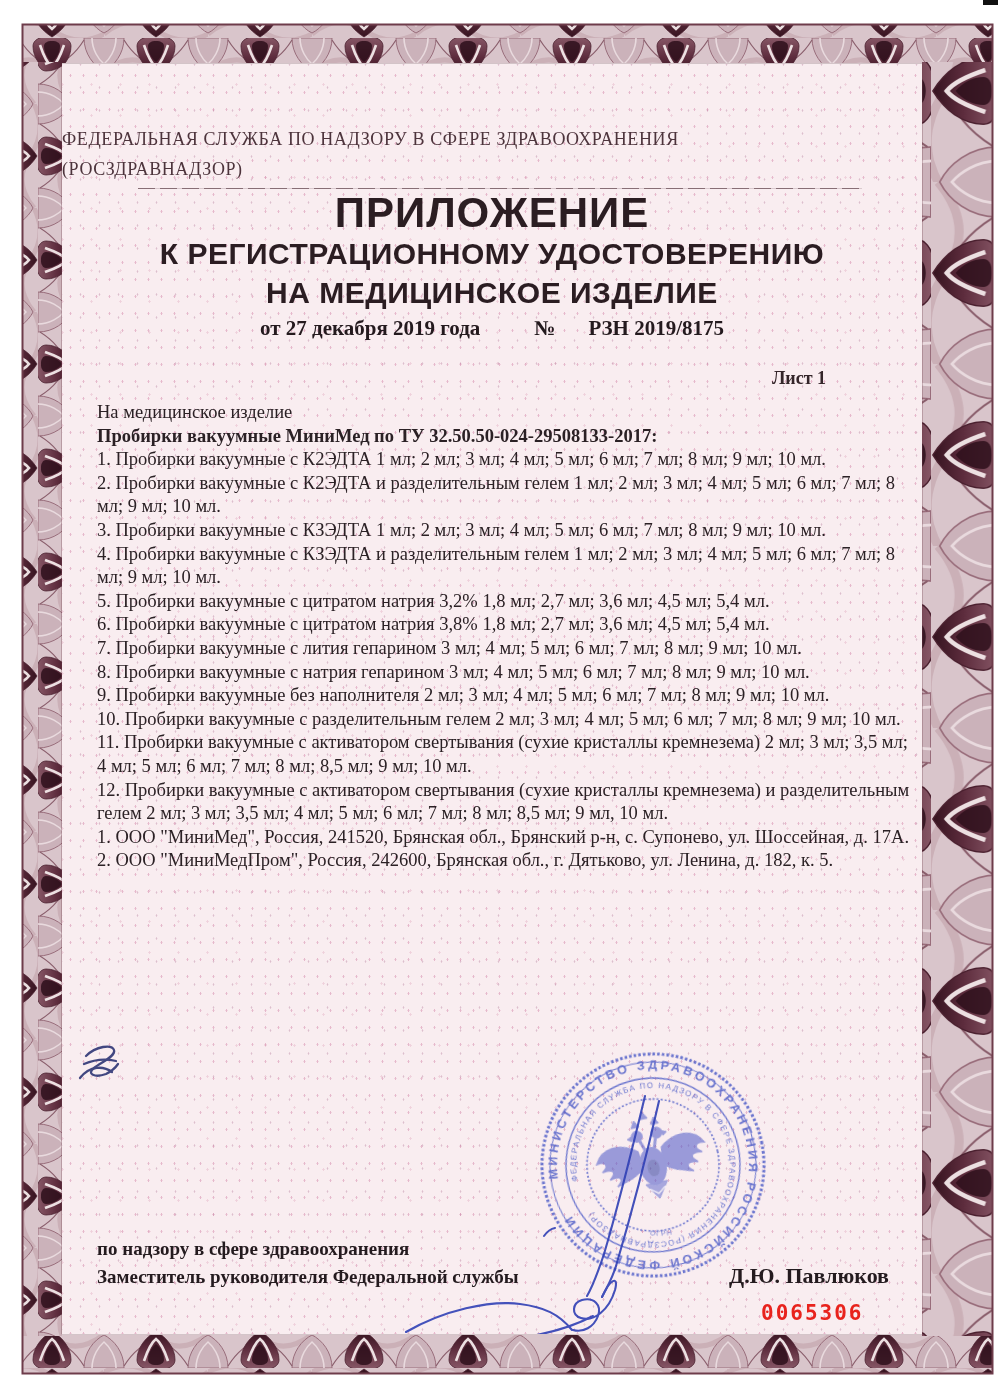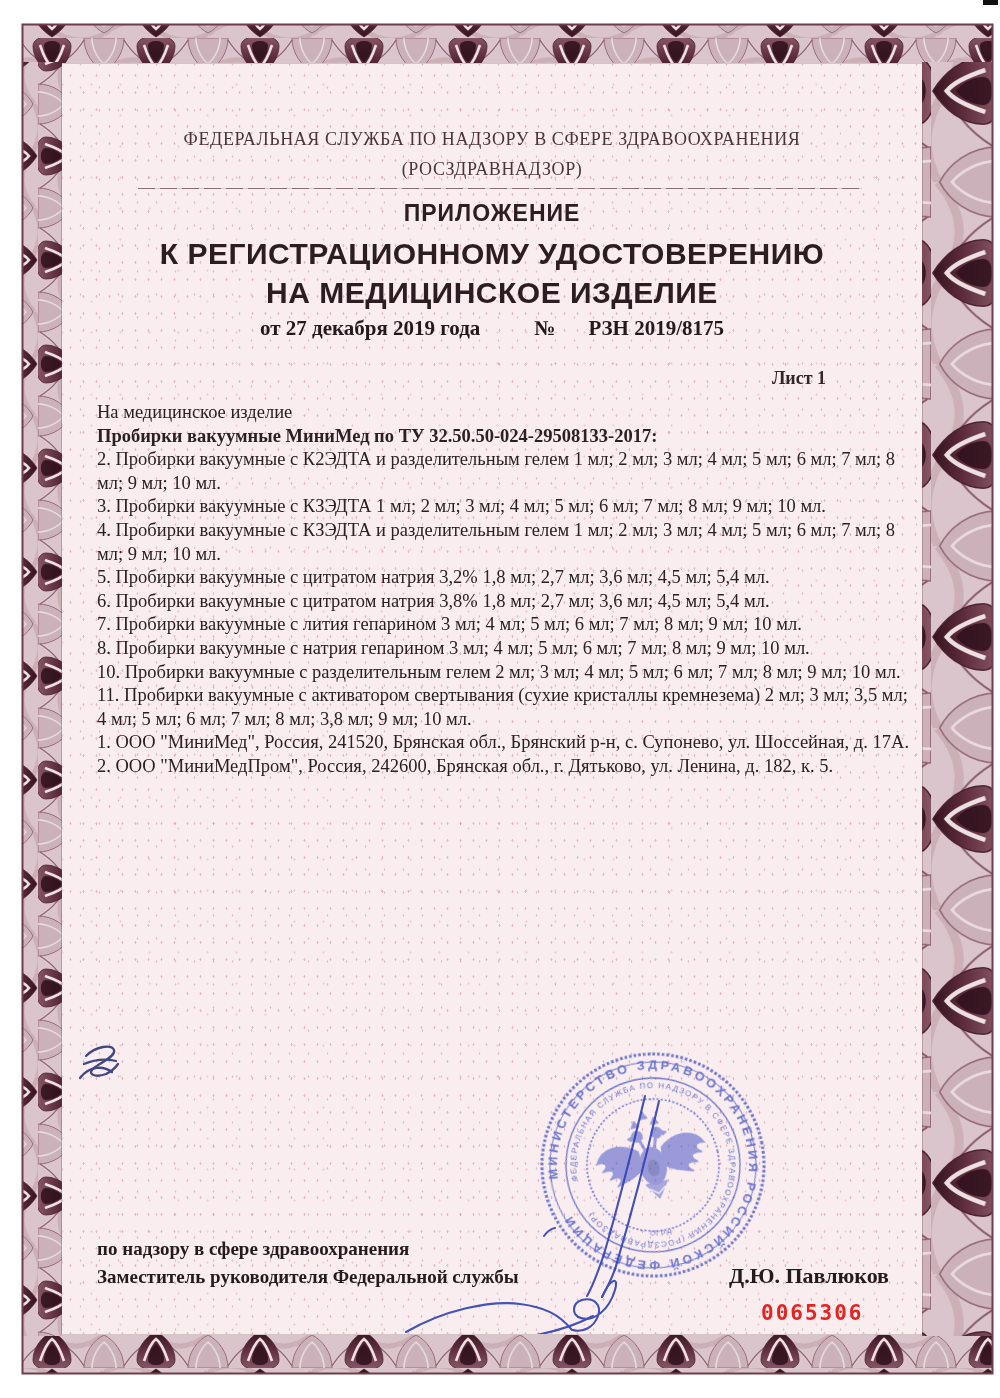--- a/index.html
+++ b/index.html
@@ -12,28 +12,28 @@
   .doc{position:absolute;left:62px;top:64px;width:860px;height:1270px;z-index:1;
        background-color:#f9edf0;
        background-image:
          radial-gradient(rgba(206,122,160,.45) .8px, transparent 1.2px),
          radial-gradient(rgba(163,92,132,.32) .7px, transparent 1.1px),
          radial-gradient(rgba(222,162,186,.38) .9px, transparent 1.3px);
        background-size:13px 17px,19px 23px,29px 31px;
        background-position:2px 3px,9px 12px,15px 5px;}
   .abs{position:absolute;}
   
-  .agency{left:0;top:60px;width:100%;text-align:center;font-size:18px;line-height:30px;
+  .agency{left:0;top:60px;width:100%;text-align:left;font-size:18px;line-height:30px;
           letter-spacing:.6px;color:#4d343c;}
   .rule{left:76px;top:124px;width:724px;height:1px;
         background:repeating-linear-gradient(90deg,rgba(74,42,52,.65) 0 17px,rgba(74,42,52,.18) 17px 22px);}
   
   .title{left:0;top:128px;width:100%;text-align:center;
          font-family:"Liberation Sans",sans-serif;font-weight:bold;color:#2b1d22;}
-  .title .l1{font-size:23px;line-height:42px;letter-spacing:1px;}
+  .title .l1{font-size:42px;line-height:42px;letter-spacing:1px;}
   .title .l2,.title .l3{font-size:30px;line-height:39px;letter-spacing:.5px;}
   .dateline{left:0;top:252px;width:100%;display:flex;justify-content:center;gap:8px;
             font-size:21px;font-weight:bold;color:#241a1e;}
   .dateline .gap1{width:38px;} .dateline .gap2{width:17px;}
   .sheet{right:96px;top:304px;font-size:18px;font-weight:600;color:#342529;}
   
   .bodytext{left:35px;top:337px;width:815px;font-size:18.5px;line-height:23.6px;color:#2b2125;}
   .bodytext p{margin:0;}
   .bodytext p.bold{font-weight:bold;}
   
@@ -112,29 +112,32 @@
       <span>№</span>
       <span class="gap2"></span>
       <span>РЗН 2019/8175</span>
     </div>
 
     <div class="abs sheet">Лист 1</div>
 
     <div class="abs bodytext">
       <p>На медицинское изделие</p>
       <p class="bold">Пробирки вакуумные МиниМед по ТУ 32.50.50-024-29508133-2017:</p>
+      <p>1. Пробирки вакуумные с К2ЭДТА 1 мл; 2 мл; 3 мл; 4 мл; 5 мл; 6 мл; 7 мл; 8 мл; 9 мл; 10 мл.</p>
       <p>2. Пробирки вакуумные с К2ЭДТА и разделительным гелем 1 мл; 2 мл; 3 мл; 4 мл; 5 мл; 6 мл; 7 мл; 8 мл; 9 мл; 10 мл.</p>
       <p>3. Пробирки вакуумные с КЗЭДТА 1 мл; 2 мл; 3 мл; 4 мл; 5 мл; 6 мл; 7 мл; 8 мл; 9 мл; 10 мл.</p>
       <p>4. Пробирки вакуумные с КЗЭДТА и разделительным гелем 1 мл; 2 мл; 3 мл; 4 мл; 5 мл; 6 мл; 7 мл; 8 мл; 9 мл; 10 мл.</p>
       <p>5. Пробирки вакуумные с цитратом натрия 3,2% 1,8 мл; 2,7 мл; 3,6 мл; 4,5 мл; 5,4 мл.</p>
       <p>6. Пробирки вакуумные с цитратом натрия 3,8% 1,8 мл; 2,7 мл; 3,6 мл; 4,5 мл; 5,4 мл.</p>
       <p>7. Пробирки вакуумные с лития гепарином 3 мл; 4 мл; 5 мл; 6 мл; 7 мл; 8 мл; 9 мл; 10 мл.</p>
       <p>8. Пробирки вакуумные с натрия гепарином 3 мл; 4 мл; 5 мл; 6 мл; 7 мл; 8 мл; 9 мл; 10 мл.</p>
+      <p>9. Пробирки вакуумные без наполнителя 2 мл; 3 мл; 4 мл; 5 мл; 6 мл; 7 мл; 8 мл; 9 мл; 10 мл.</p>
       <p>10. Пробирки вакуумные с разделительным гелем 2 мл; 3 мл; 4 мл; 5 мл; 6 мл; 7 мл; 8 мл; 9 мл; 10 мл.</p>
-      <p>11. Пробирки вакуумные с активатором свертывания (сухие кристаллы кремнезема) 2 мл; 3 мл; 3,5 мл; 4 мл; 5 мл; 6 мл; 7 мл; 8 мл; 3,8 мл; 9 мл; 10 мл.</p>
+      <p>11. Пробирки вакуумные с активатором свертывания (сухие кристаллы кремнезема) 2 мл; 3 мл; 3,5 мл; 4 мл; 5 мл; 6 мл; 7 мл; 8 мл; 8,5 мл; 9 мл; 10 мл.</p>
+      <p>12. Пробирки вакуумные с активатором свертывания (сухие кристаллы кремнезема) и разделительным гелем 2 мл; 3 мл; 3,5 мл; 4 мл; 5 мл; 6 мл; 7 мл; 8 мл; 8,5 мл; 9 мл, 10 мл.</p>
       <p>1. ООО "МиниМед", Россия, 241520, Брянская обл., Брянский р-н, с. Супонево, ул. Шоссейная, д. 17А.</p>
       <p>2. ООО "МиниМедПром", Россия, 242600, Брянская обл., г. Дятьково, ул. Ленина, д. 182, к. 5.</p>
     </div>
 
     <svg class="abs stamp-svg" width="246" height="246" viewBox="0 0 246 246">
       <defs>
         <filter id="blur1">
             <feGaussianBlur stdDeviation="0.55"></feGaussianBlur>
           </filter>
         <path id="ringOuter" d="M123,123 m-96,0 a96,96 0 1,1 192,0 a96,96 0 1,1 -192,0"></path>

